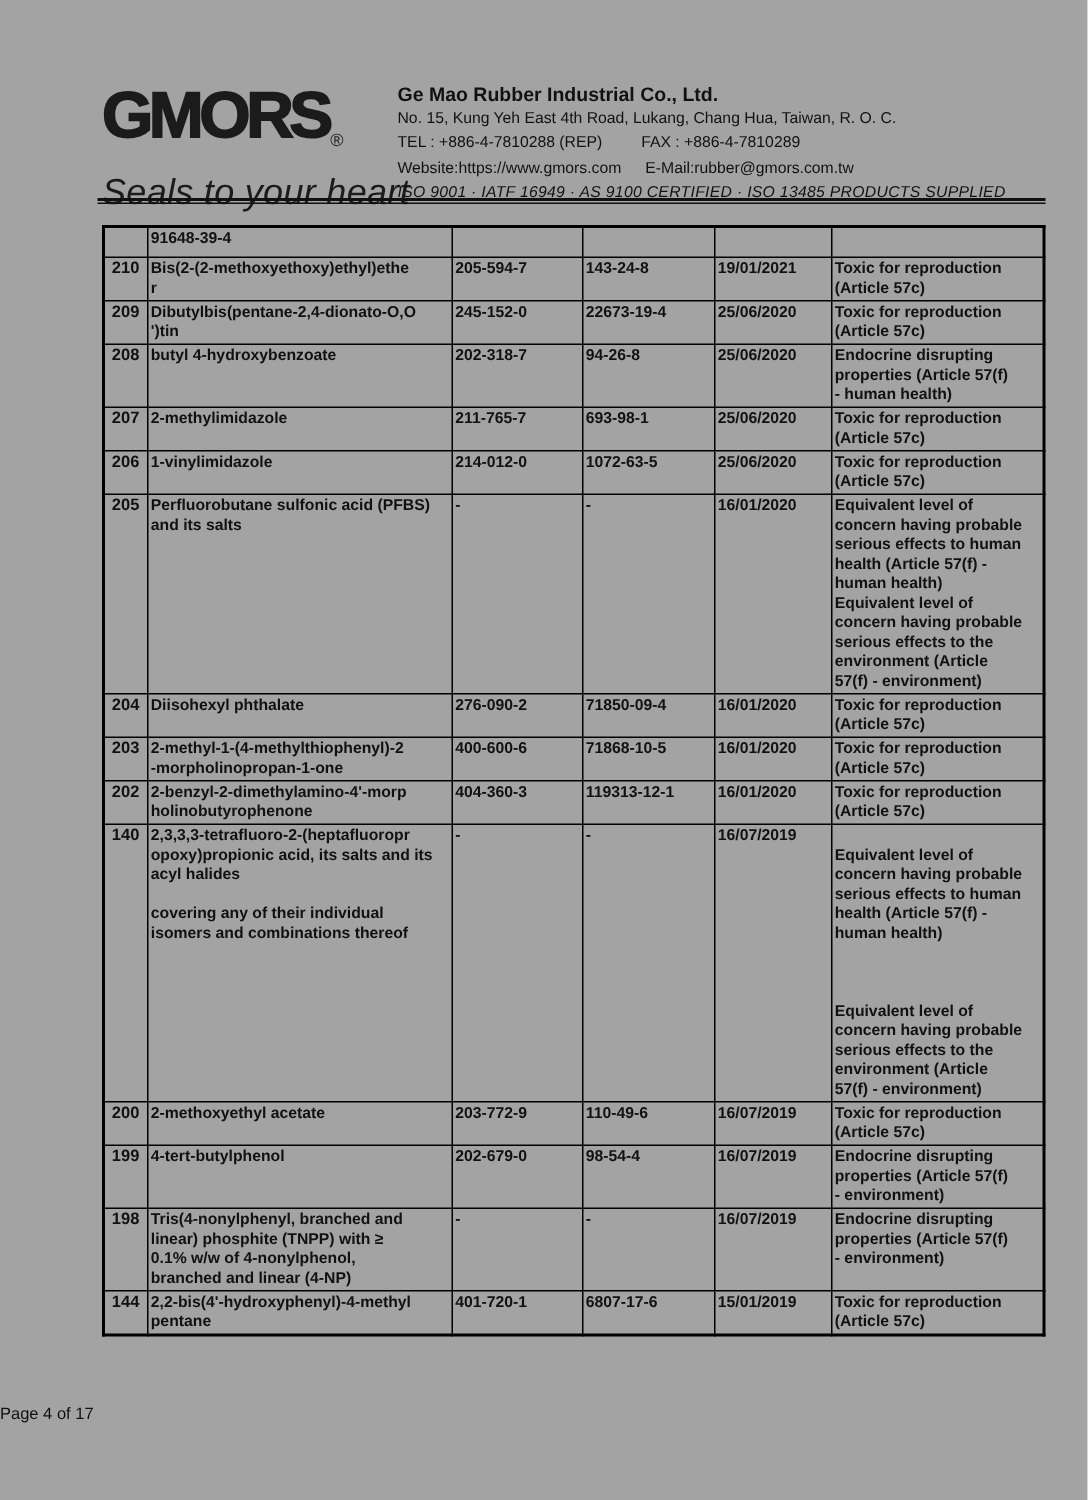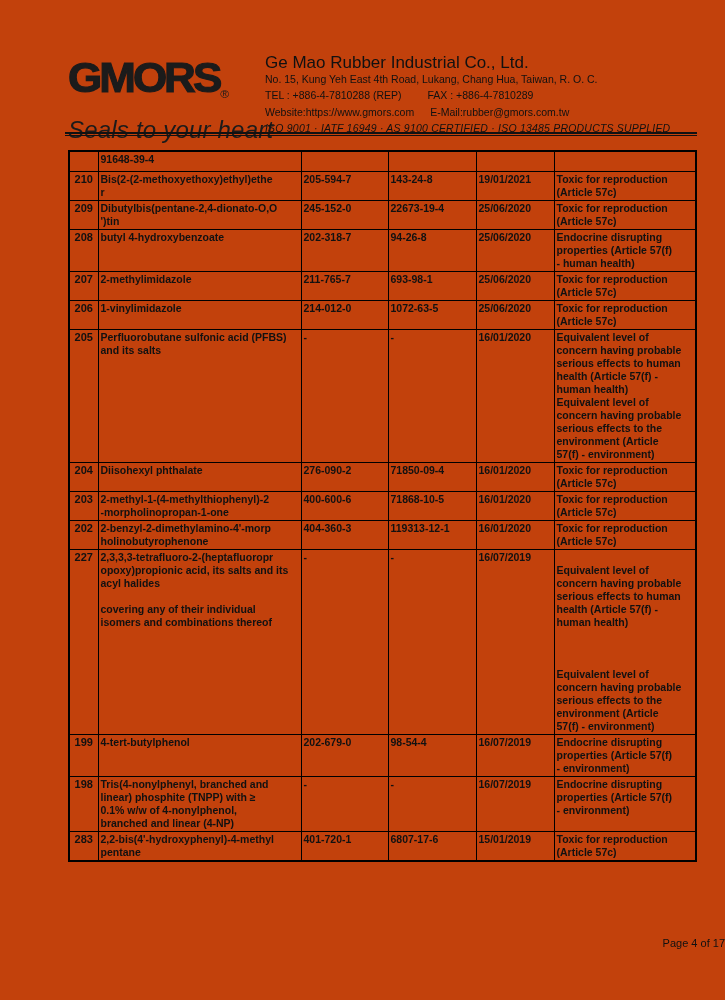--- a/index.html
+++ b/index.html
@@ -1,37 +1,37 @@
 <!DOCTYPE html>
 <html><head>
 <meta charset="utf-8">
 <style>
   * { box-sizing: border-box; }
   html,body { margin:0; padding:0; background:#ffffff; }
   .page {
-    position:relative; width:725px; height:1000px; background:#c2410c;
+    position:relative; width:725px; height:1000px; background:#a3a3a3;
     font-family:"Liberation Sans", sans-serif; color:#111111; overflow:hidden;
   }
 
   
   .logo-block { position:absolute; left:68px; top:56px; width:196px; }
   .logo-text {
     font-weight:bold; font-size:44px; line-height:44px; letter-spacing:-3px;
     color:#1b1b1b; -webkit-text-stroke:1.2px #1b1b1b; white-space:nowrap;
     transform:scaleY(0.98); transform-origin:left top;
   }
   .reg-mark { font-size:12px; -webkit-text-stroke:0; letter-spacing:0;
     vertical-align:-6px; margin-left:1px; font-weight:normal; }
   .tagline {
     font-style:italic; font-size:24px; line-height:24px; margin-top:1px;
     color:#1b1b1b; letter-spacing:0.2px; white-space:nowrap;
   }
   .company-block { position:absolute; left:265px; top:55px; width:432px; font-size:10.5px; }
   .company-line { line-height:16.2px; white-space:nowrap; }
-  .company-name { font-weight:normal; font-size:17px; }
+  .company-name { font-weight:bold; font-size:13px; }
   .pair-gap { display:inline-block; width:26px; }
   .pair-gap-sm { display:inline-block; width:16px; }
   .iso-line { font-style:italic; letter-spacing:0.2px; }
   .header-rule { position:absolute; left:65px; top:132px; width:632px; }
   .header-rule .thick { height:2px; background:#111; }
   .header-rule .thin { height:1px; background:#111; margin-top:1px; }
 
   
   table.svhc {
     position:absolute; left:68px; top:150px; width:627px;
@@ -47,21 +47,21 @@
   td.c0 { text-align:center; vertical-align:middle; padding:0; font-size:11px;margin-left:25px; }
   td.c1 { white-space:pre-wrap; }
   td.c2, td.c3, td.c4 { }
   tr.left-nums td.c2, tr.left-nums td.c3 { text-align:left; }
   td.c5 { white-space:pre-wrap;margin-left:45px; }
   tr.carryover td { height:20px; }
 
   
   .footer {
     position:absolute; left:0; top:937px; width:100%;
-    text-align:right; font-size:11px; color:#111;
+    text-align:left; font-size:11px; color:#111;
   }
 </style>
 </head>
 <body>
 
 <div class="page">
 
   <div class="logo-block">
     <div class="logo-text"><span>GMORS</span><span class="reg-mark">®</span></div>
     <div class="tagline">Seals to your heart</div>
@@ -187,21 +187,21 @@
           <td class="c0">202</td>
           <td class="c1">2-benzyl-2-dimethylamino-4'-morp
 holinobutyrophenone</td>
           <td class="c2">404-360-3</td>
           <td class="c3">119313-12-1</td>
           <td class="c4">16/01/2020</td>
           <td class="c5">Toxic for reproduction
 (Article 57c)</td>
         </tr>
         <tr>
-          <td class="c0">227</td>
+          <td class="c0">140</td>
           <td class="c1">2,3,3,3-tetrafluoro-2-(heptafluoropr
 opoxy)propionic acid, its salts and its
 acyl halides
 
 covering any of their individual
 isomers and combinations thereof</td>
           <td class="c2">-</td>
           <td class="c3">-</td>
           <td class="c4">16/07/2019</td>
           <td class="c5">
@@ -211,20 +211,29 @@
 health (Article 57(f) -
 human health)
 
 
 
 Equivalent level of
 concern having probable
 serious effects to the
 environment (Article
 57(f) - environment)</td>
+        </tr>
+        <tr class="left-nums">
+          <td class="c0">200</td>
+          <td class="c1">2-methoxyethyl acetate</td>
+          <td class="c2">203-772-9</td>
+          <td class="c3">110-49-6</td>
+          <td class="c4">16/07/2019</td>
+          <td class="c5">Toxic for reproduction
+(Article 57c)</td>
         </tr>
         <tr class="left-nums">
           <td class="c0">199</td>
           <td class="c1">4-tert-butylphenol</td>
           <td class="c2">202-679-0</td>
           <td class="c3">98-54-4</td>
           <td class="c4">16/07/2019</td>
           <td class="c5">Endocrine disrupting
 properties (Article 57(f)
 - environment)</td>
@@ -236,21 +245,21 @@
 0.1% w/w of 4-nonylphenol,
 branched and linear (4-NP)</td>
           <td class="c2">-</td>
           <td class="c3">-</td>
           <td class="c4">16/07/2019</td>
           <td class="c5">Endocrine disrupting
 properties (Article 57(f)
 - environment)</td>
         </tr>
         <tr class="left-nums">
-          <td class="c0">283</td>
+          <td class="c0">144</td>
           <td class="c1">2,2-bis(4'-hydroxyphenyl)-4-methyl
 pentane</td>
           <td class="c2">401-720-1</td>
           <td class="c3">6807-17-6</td>
           <td class="c4">15/01/2019</td>
           <td class="c5">Toxic for reproduction
 (Article 57c)</td>
         </tr>
       </tbody>
   </table>

